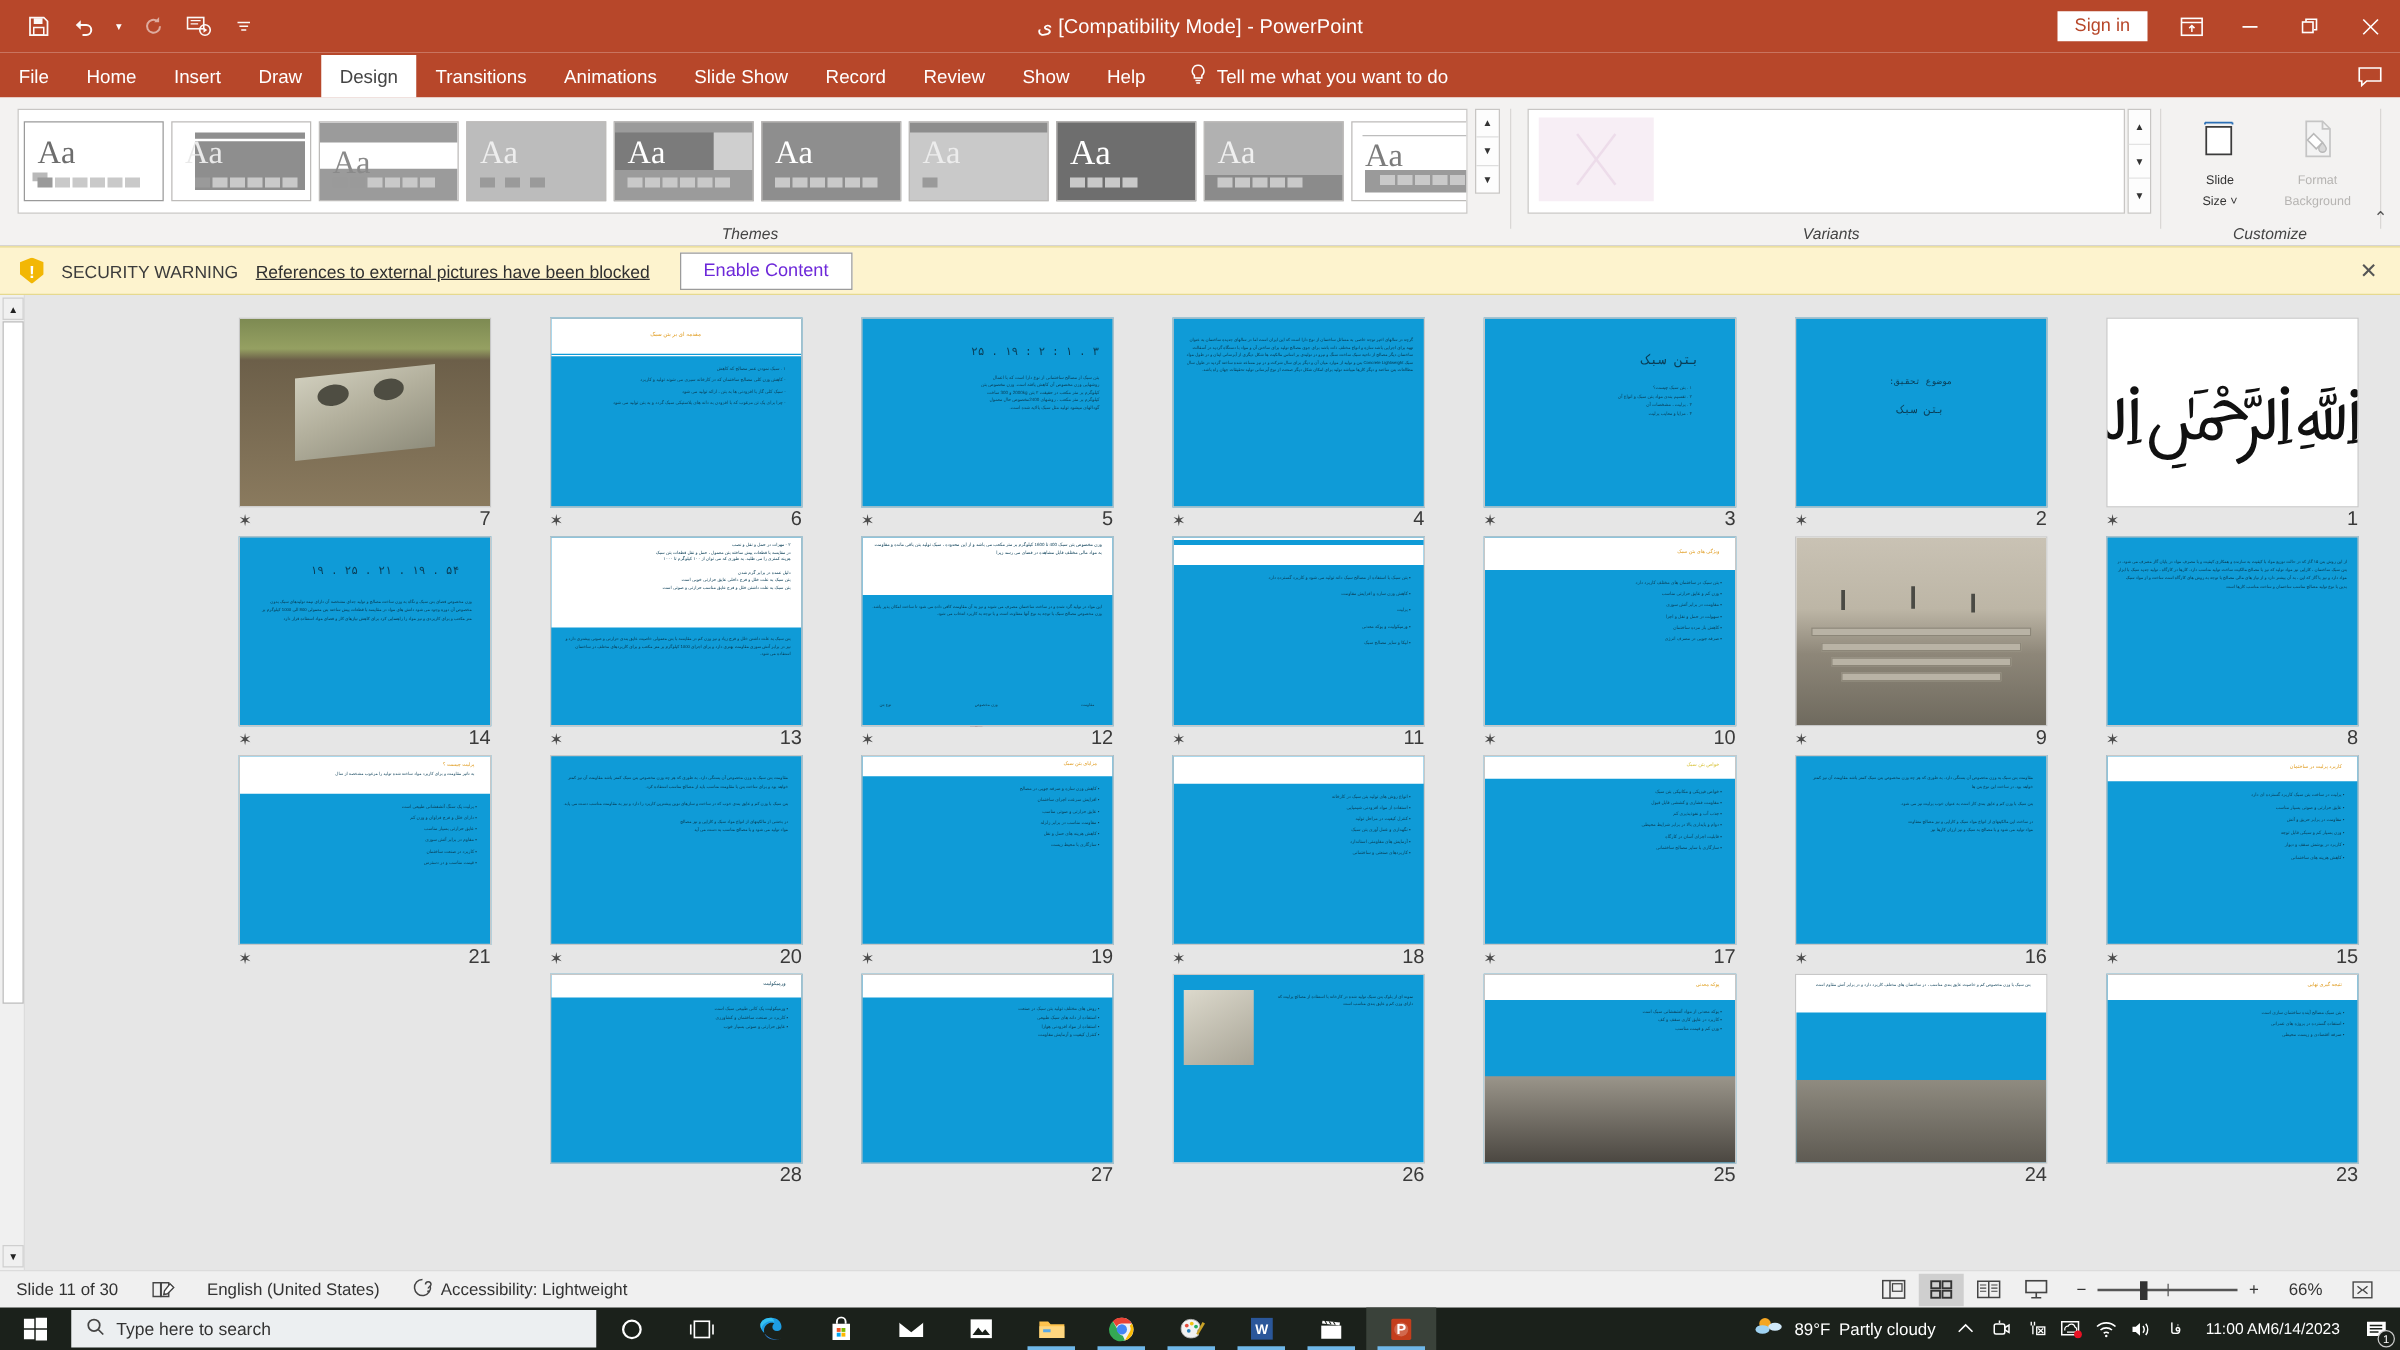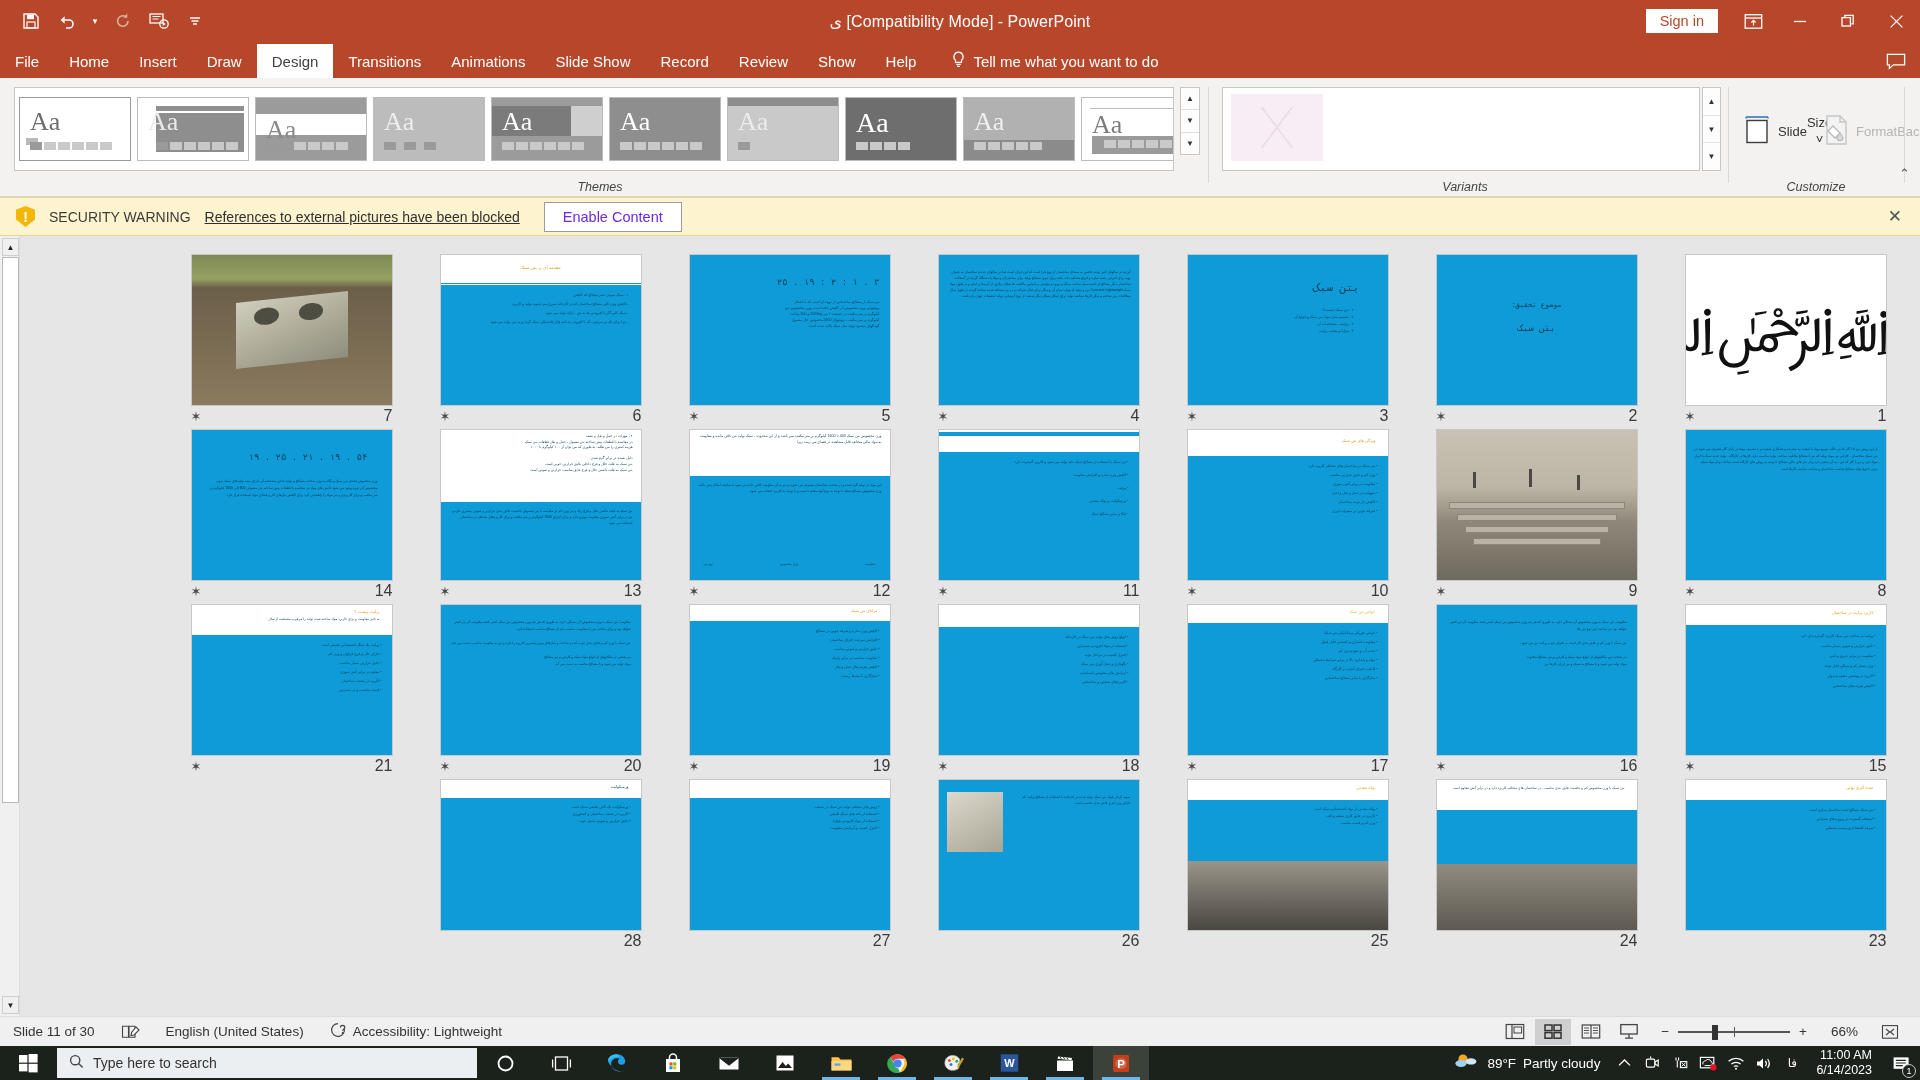--- a/index.html
+++ b/index.html
@@ -115,22 +115,22 @@
   .variant-x::after  { transform: translateX(-50%) rotate(-37deg); }
   .var-scroll {
     position: absolute; left: 492px; top: 9px; width: 19px; height: 84px;
     display: flex; flex-direction: column; border: 1px solid #c8c6c4; background: #fdfdfd;
   }
   .var-scroll div { flex: 1; display:flex; align-items:center; justify-content:center; font-size: 8px; color:#333; border-bottom: 1px solid #e3e3e3; }
   .var-scroll div:last-child { border-bottom: 0; }
 
   .big-btn {
     position: absolute; top: 10px; width: 76px; height: 86px;
-    display: flex; align-items: center;
-    font-size: 13px; color: #333; line-height: 17px; text-align: center;
+    display: flex; flex-direction: column; align-items: center;
+    font-size: 10px; color: #333; line-height: 17px; text-align: center;
   }
   .big-btn.disabled { color: #b6b4b2; }
   .big-btn .ic { height: 48px; display: flex; align-items: center; justify-content: center; }
   .collapse-ribbon {
     position: absolute; right: 10px; top: 88px; font-size: 13px; color: #555;
   }
 
   
   .secbar {
     position: absolute; top: 197px; left: 0; width: 1920px; height: 39px;
@@ -273,21 +273,21 @@
     width: 56px; height: 34px; display: flex; align-items: center; justify-content: center;
     position: relative;
   }
   .tb-ic.open::after {
     content: ""; position: absolute; bottom: 0; left: 9px; right: 9px; height: 3px; background: #6fb7e8;
   }
   .tb-ic.active { background: #3a423a; }
   .tray { margin-left: auto; display: flex; align-items: center; color: #fff; font-size: 13.5px; height: 34px; }
   .weather { display: flex; align-items: center; gap: 7px; padding: 0 10px; }
   .tray-ic { width: 28px; height: 34px; display: flex; align-items: center; justify-content: center; }
-  .clock { display: flex; flex-direction: column; align-items: flex-end; line-height: 15px; padding: 0 10px; font-size: 12.5px; }
+  .clock { display: flex; flex-direction: row; align-items: flex-end; line-height: 15px; padding: 0 10px; font-size: 12.5px; }
   .notif { width: 38px; height: 34px; display: flex; align-items: center; justify-content: center; position: relative; }
   .notif .badge {
     position: absolute; right: 4px; bottom: 2px; width: 14px; height: 14px; border-radius: 50%;
     background: #1b211b; border: 1px solid #ccc; color: #fff; font-size: 9px;
     display: flex; align-items: center; justify-content: center;
   }
 </style>
 </head>
 <body>
 

